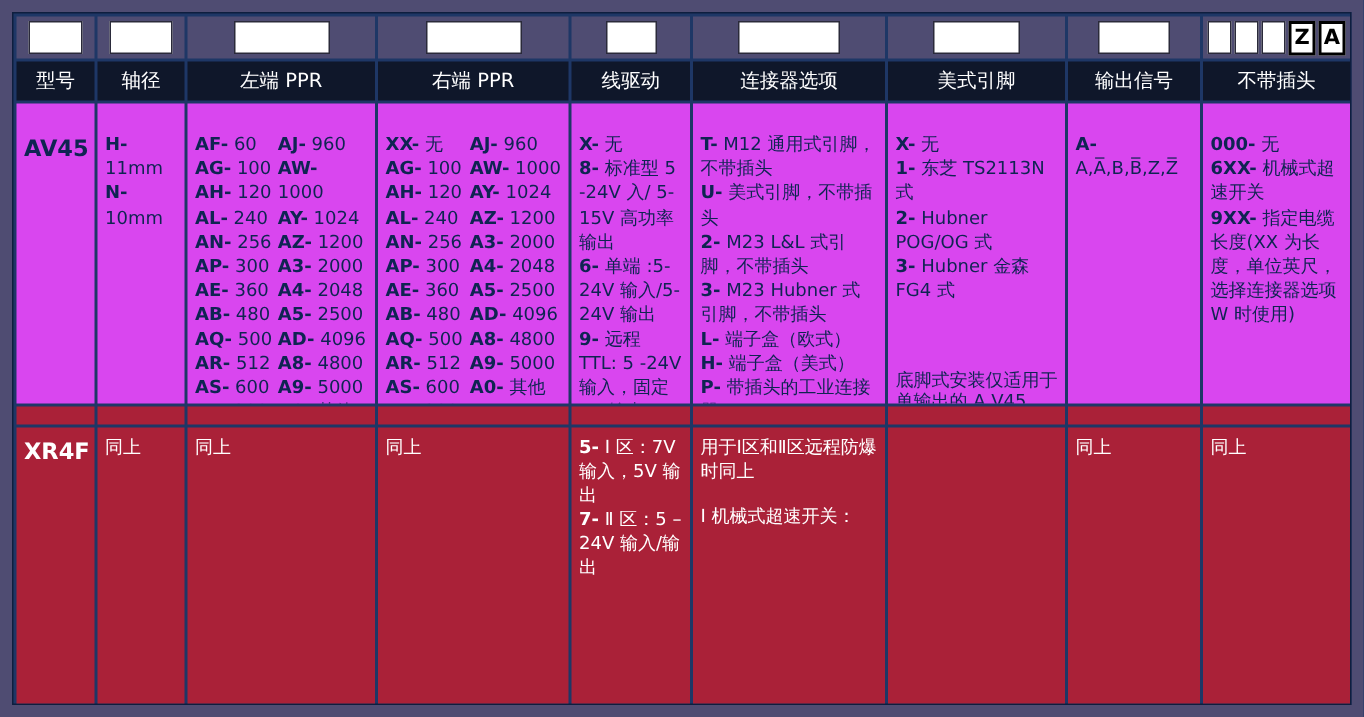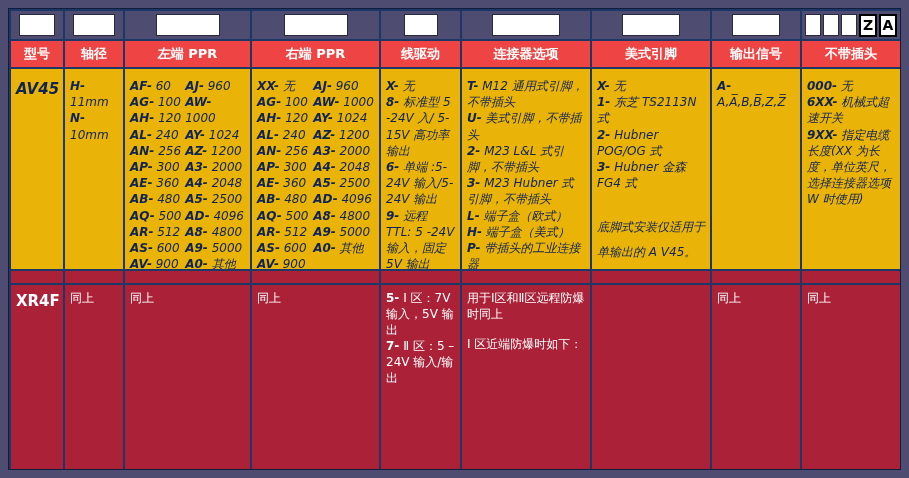--- a/index.html
+++ b/index.html
@@ -17,41 +17,41 @@
     grid-template-columns:52px 58px 125px 127px 79px 128px 118px 88px 98px;
     grid-template-rows:28px 26px 200px 12px 184px;
     gap:2px;
     padding:2px;
     background:#1e3766;
     border:1px solid #0e1e3e;
   }
   .cell{box-sizing:border-box;overflow:hidden;}
   .c-box{background:#4f4c72;display:flex;align-items:center;justify-content:center;gap:2px;}
   .c-head{
-    background:#ef4444;color:#ffffff;font-weight:bold;font-size:13px;
+    background:#0f172a;color:#ffffff;font-weight:normal;font-size:13px;
     display:flex;align-items:center;justify-content:center;white-space:nowrap;
   }
-  .c-light{background:#eab308;color:#0f2452;font-size:12px;padding:9px 5px;font-style:italic;}
+  .c-light{background:#d946ef;color:#0f2452;font-size:12px;padding:19px 5px;}
   .c-sep{background:#aa2138;}
   .c-red{background:#aa2138;color:#ffffff;font-size:12px;padding:5px 5px;}
   .box{
     background:#ffffff;border:1px solid #2a2a3a;height:20px;
   }
   .letterbox{
     background:#ffffff;border:2px solid #000000;height:19px;width:14px;
     color:#000;font-weight:bold;font-size:14px;line-height:19px;text-align:center;
   }
   .opt{margin:0;line-height:16.2px;}
   .opt b{font-weight:bold;}
   .c-red .opt{line-height:16px;}
   .model{font-weight:bold;font-size:15px;padding-top:2px;}
   .twocol{display:flex;justify-content:center;}
   .twocol > div:first-child{width:48%;}
   .twocol > div:last-child{width:52%;}
-  .note{margin-top:24px;line-height:25px;}
+  .note{margin-top:45px;line-height:14px;}
   .spacer{height:14px;}
 </style>
 </head>
 <body>
 
 <div class="grid">
 
   <div class="cell c-box">
       <div class="box" style="width:34px"></div>
     </div>
@@ -231,21 +231,21 @@
   </div>
   <div class="cell c-red">
     <div>
         <div class="opt"><b>5-</b> Ⅰ 区：7V 输入，5V 输出</div>
         <div class="opt"><b>7-</b> Ⅱ 区：5 – 24V 输入/输出</div>
       </div>
   </div>
   <div class="cell c-red">
     <div class="opt">用于Ⅰ区和Ⅱ区远程防爆时同上</div>
     <div class="spacer"></div>
-    <div class="opt">Ⅰ 区近端防爆时如下：</div>
+    <div class="opt">Ⅰ 机械式超速开关：</div>
     <div class="spacer"></div>
   </div>
   <div class="cell c-red"></div>
   <div class="cell c-red">
     <div class="opt">同上</div>
   </div>
   <div class="cell c-red">
     <div class="opt">同上</div>
   </div>
 

